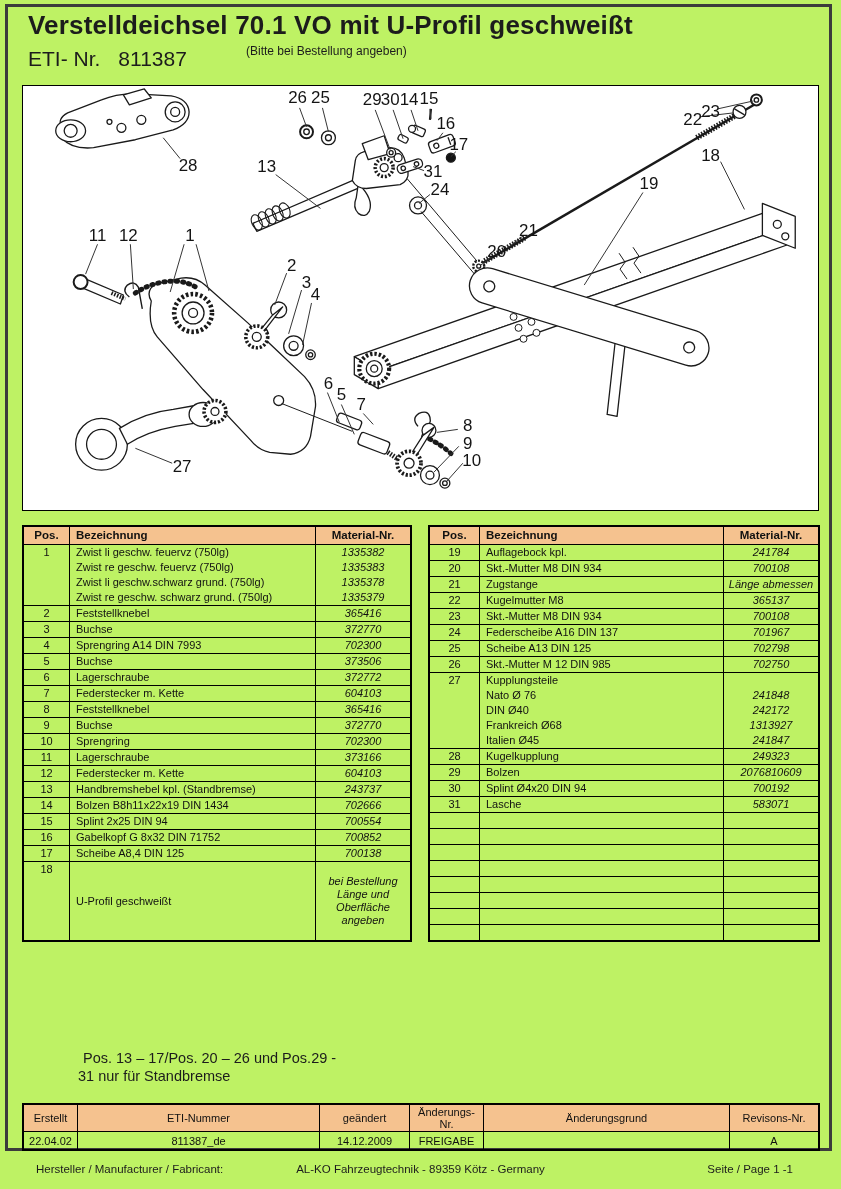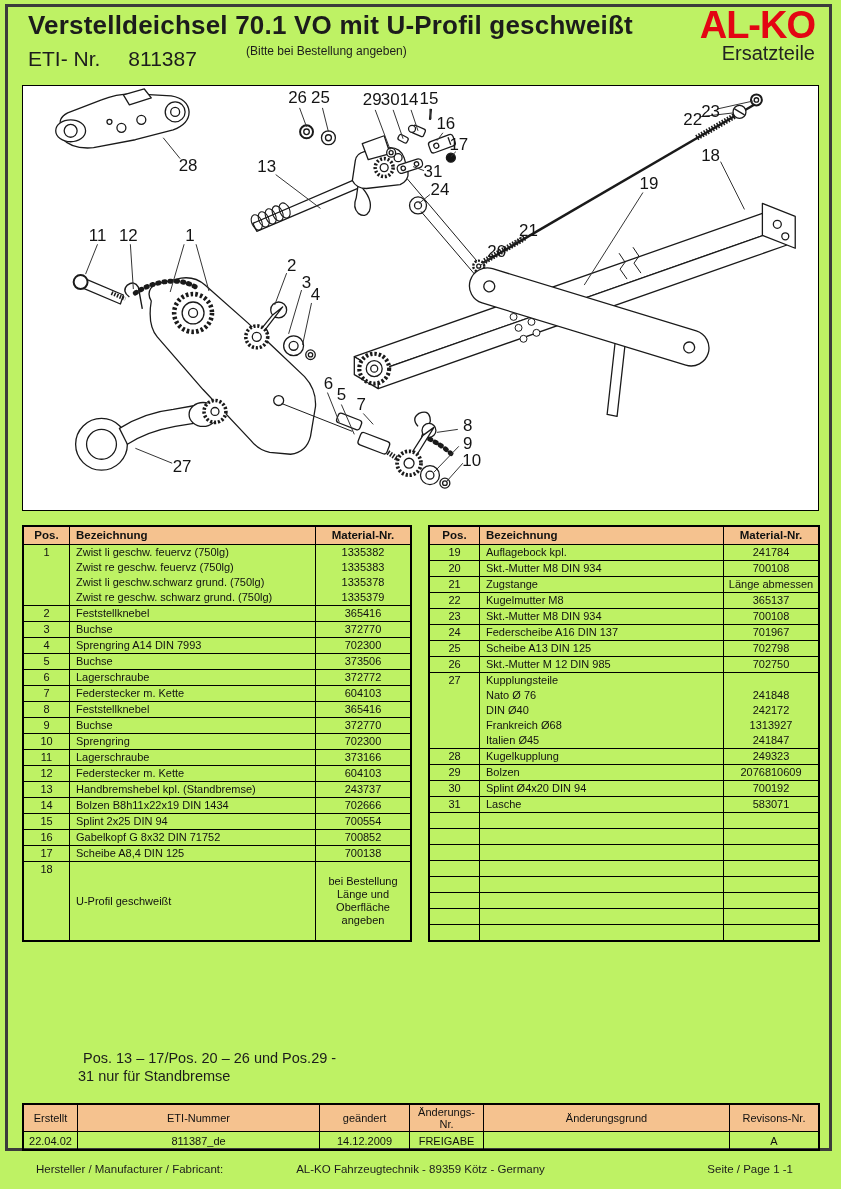--- a/index.html
+++ b/index.html
@@ -4,21 +4,21 @@
 <style>
   html,body{margin:0;padding:0;background:#e8e8e8;}
   #page{position:relative;width:841px;height:1189px;background:#bef264;
         font-family:"Liberation Sans",sans-serif;color:#111;overflow:hidden;}
   #outer-border{position:absolute;left:5px;top:4px;width:827px;height:1147px;
         border:3px solid #3c3c3c;box-sizing:border-box;}
   
   .title{position:absolute;left:28px;top:10px;font-size:26px;font-weight:bold;
          letter-spacing:.2px;color:#1c1c1c;white-space:nowrap;}
   .eti{position:absolute;left:28px;top:47px;font-size:21px;color:#1c1c1c;}
-  .eti .num{margin-left:28px;}
+  .eti .num{margin-left:18px;}
   .eti-note{position:absolute;left:246px;top:44px;font-size:12px;color:#1c1c1c;}
   .logo{position:absolute;right:26px;top:6px;text-align:right;}
   .logo .alko{font-size:38px;font-weight:900;letter-spacing:-1px;line-height:38px;}
   .logo .sub{font-size:20px;color:#222;margin-top:-2px;}
   
   #diagram-frame{position:absolute;left:22px;top:85px;width:797px;height:426px;
         border:1.5px solid #000;box-sizing:border-box;background:#fff;}
   #diagram-svg{width:100%;height:100%;display:block;}
   
   .parts-table{position:absolute;top:525px;border-collapse:separate;border-spacing:0;
@@ -28,21 +28,21 @@
   .parts-table th{background:var(--hdr,#F5C28F);font-size:11.5px;font-weight:bold;
         height:15px;border-right:1.5px solid #000;padding:1px 4px;}
   .parts-table th:last-child{border-right:none;}
   .parts-table th.c-name{text-align:left;padding-left:6px;}
   .parts-table td{border-right:1.5px solid #000;border-top:1.5px solid #000;
         height:13px;padding:1px 4px;overflow:hidden;white-space:nowrap;}
   .parts-table td:last-child{border-right:none;}
   .parts-table tr.sub td{border-top:none;}
   .parts-table td.c-pos{text-align:center;}
   .parts-table td.c-name{text-align:left;padding-left:6px;}
-  .parts-table td.c-mat{text-align:center;}
+  .parts-table td.c-mat{text-align:center;font-style:italic;}
   .parts-table tr.tall td{height:76px;white-space:normal;}
   .parts-table tr.tall td.c-pos{vertical-align:top;}
   .parts-table tr.tall td.c-mat{vertical-align:middle;line-height:13px;}
   
   #note{position:absolute;left:78px;top:1049px;font-size:14.5px;line-height:18px;color:#1c1c1c;}
   #note .l1{padding-left:5px;}
   
   #rev-table{position:absolute;left:22px;top:1103px;width:798px;border-collapse:separate;
         border-spacing:0;border:2px solid #000;font-size:11px;table-layout:fixed;}
   #rev-table th{background:var(--hdr,#F5C28F);font-weight:normal;font-size:11px;height:14px;
@@ -60,24 +60,20 @@
 <body>
 
 <div id="page">
   <div id="outer-border"></div>
 
   <div class="title">Verstelldeichsel 70.1 VO mit U-Profil geschweißt</div>
   <div class="eti">
     <span>ETI- Nr.</span><span class="num">811387</span>
   </div>
   <div class="eti-note">(Bitte bei Bestellung angeben)</div>
-  <div class="logo">
-    <div class="alko" id="logo-alko" style="color: rgb(227, 6, 19);">AL-KO</div>
-    <div class="sub">Ersatzteile</div>
-  </div>
 
   <div id="diagram-frame">
     <svg id="diagram-svg" viewBox="0 0 797 426" xmlns="http://www.w3.org/2000/svg">
       <g stroke="#1a1a1a" fill="none" stroke-width="1.3" stroke-linejoin="round">
 
         <g>
           <path d="M38,42 Q33,33 44,27 L78,14 Q95,7 112,8 L148,10 Q165,13 166,26 Q166,38 150,44 L112,54 L70,62 Q48,64 38,52 Z" fill="#fff"></path>
           <path d="M100,9 L121,3 L128,12 L106,19 Z" fill="#fff"></path>
           <ellipse cx="47" cy="45" rx="15" ry="11" fill="#fff"></ellipse>
           <circle cx="47" cy="45" r="6.5"></circle>

